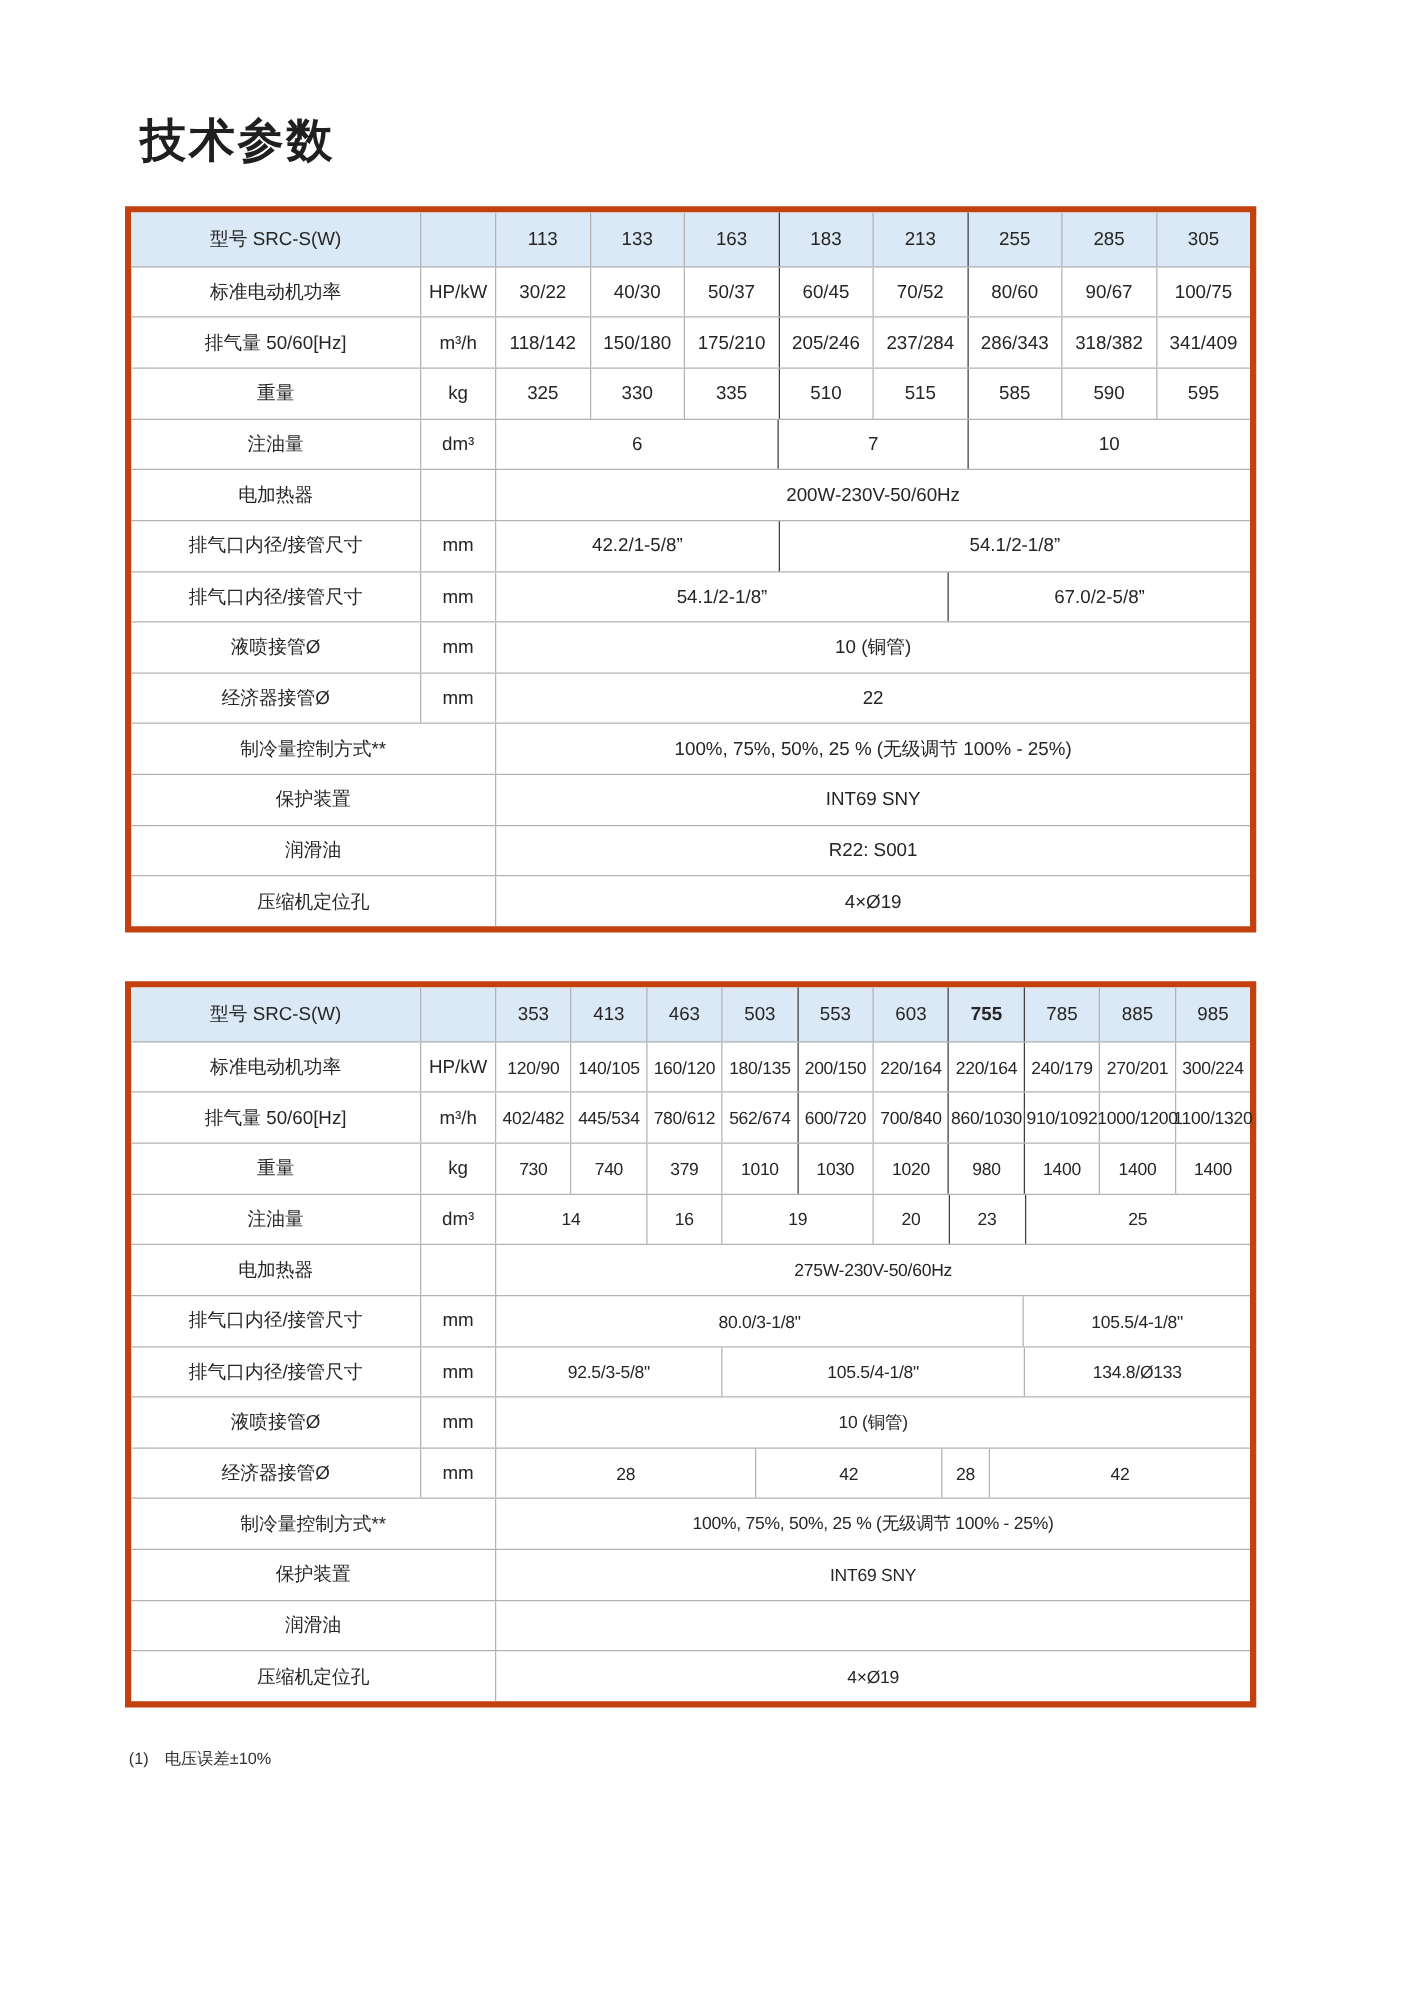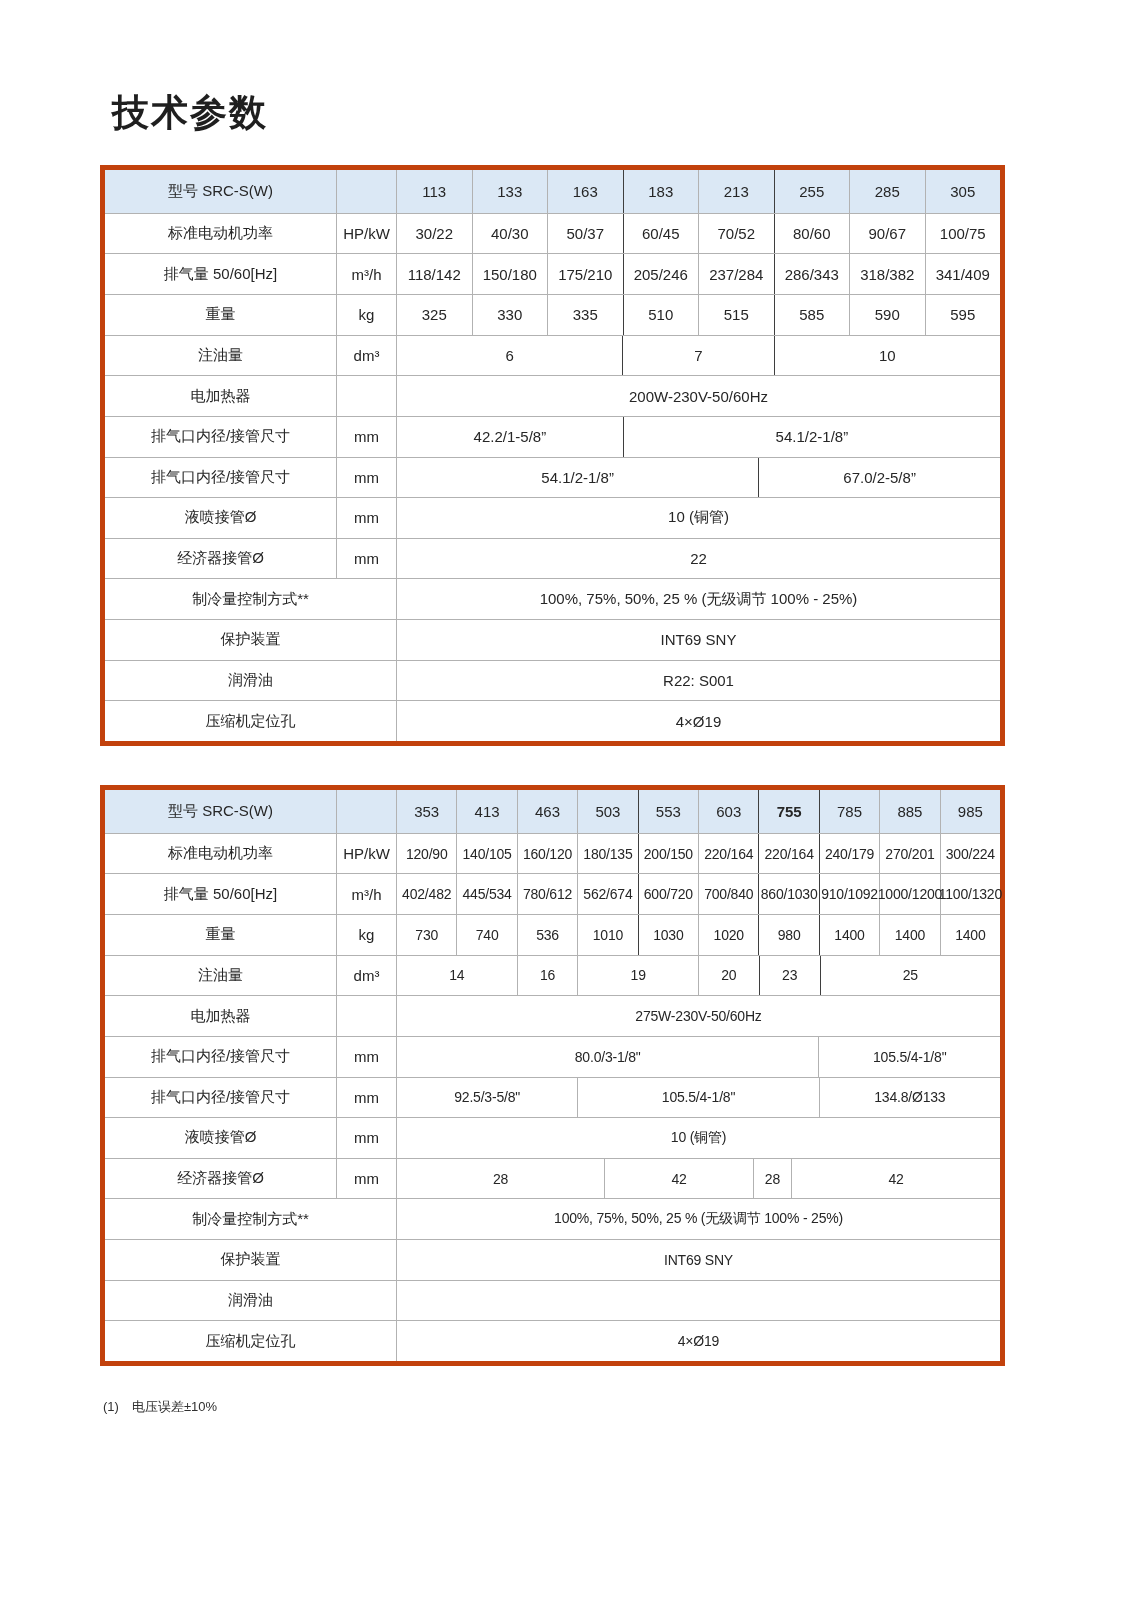--- a/index.html
+++ b/index.html
@@ -226,21 +226,21 @@
         <div class="v" style="flex-grow: 1;">1000/1200</div>
         <div class="v" style="flex-grow: 1;">1100/1320</div>
       </div>
     </div>
     <div class="row">
       <div class="cell lbl">重量</div>
       <div class="cell unit">kg</div>
       <div class="vals">
         <div class="v" style="flex-grow: 1;">730</div>
         <div class="v" style="flex-grow: 1;">740</div>
-        <div class="v" style="flex-grow: 1;">536</div>
+        <div class="v" style="flex-grow: 1;">379</div>
         <div class="v dr" style="flex-grow: 1;">1010</div>
         <div class="v" style="flex-grow: 1;">1030</div>
         <div class="v dr" style="flex-grow: 1;">1020</div>
         <div class="v dr" style="flex-grow: 1;">980</div>
         <div class="v" style="flex-grow: 1;">1400</div>
         <div class="v" style="flex-grow: 1;">1400</div>
         <div class="v" style="flex-grow: 1;">1400</div>
       </div>
     </div>
     <div class="row">

